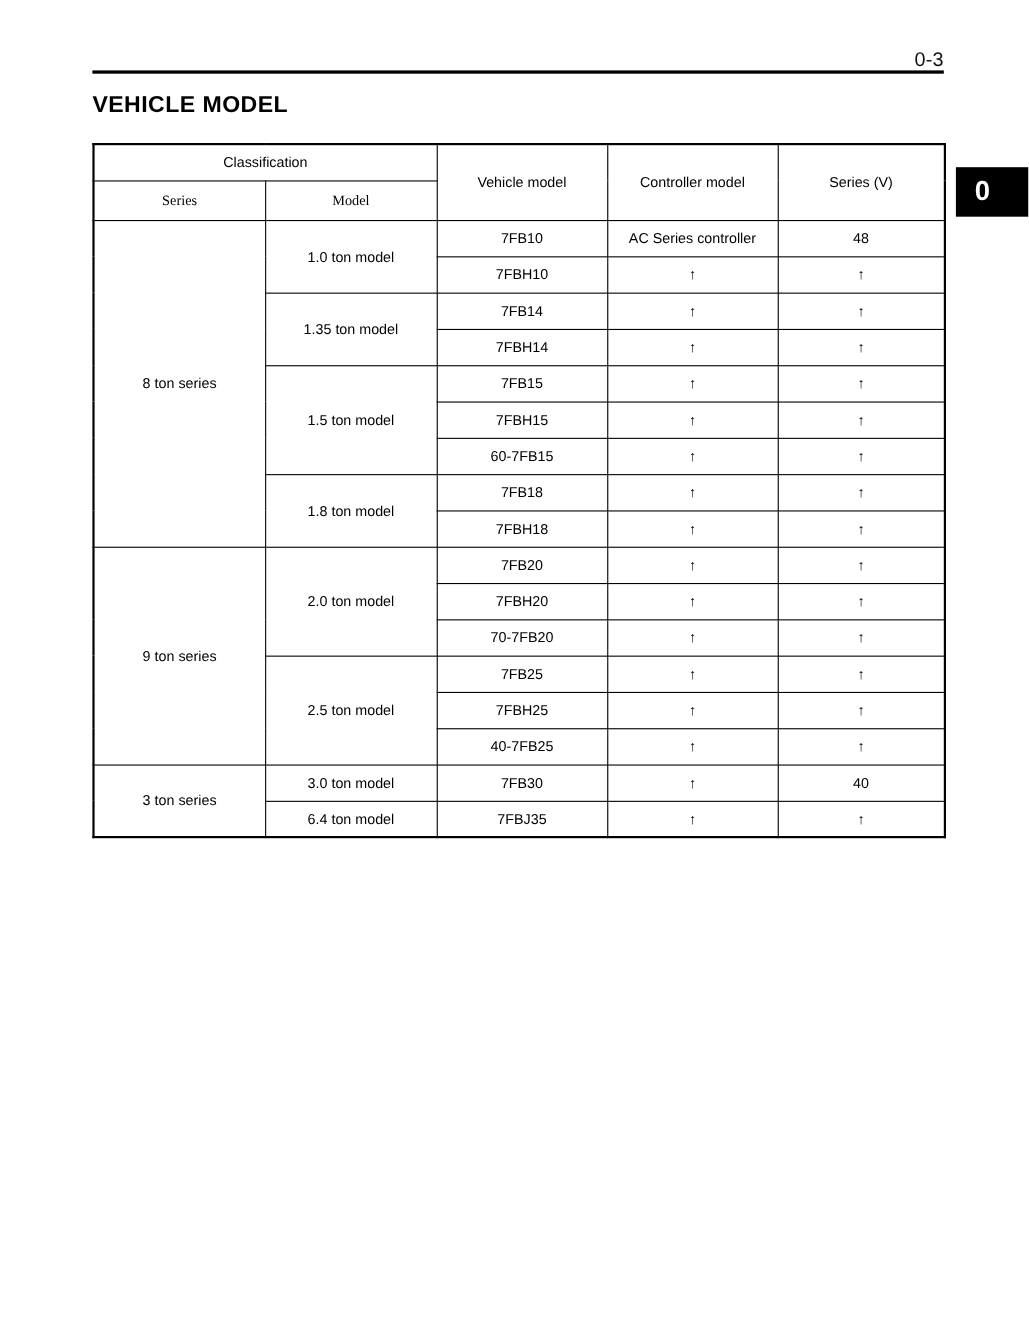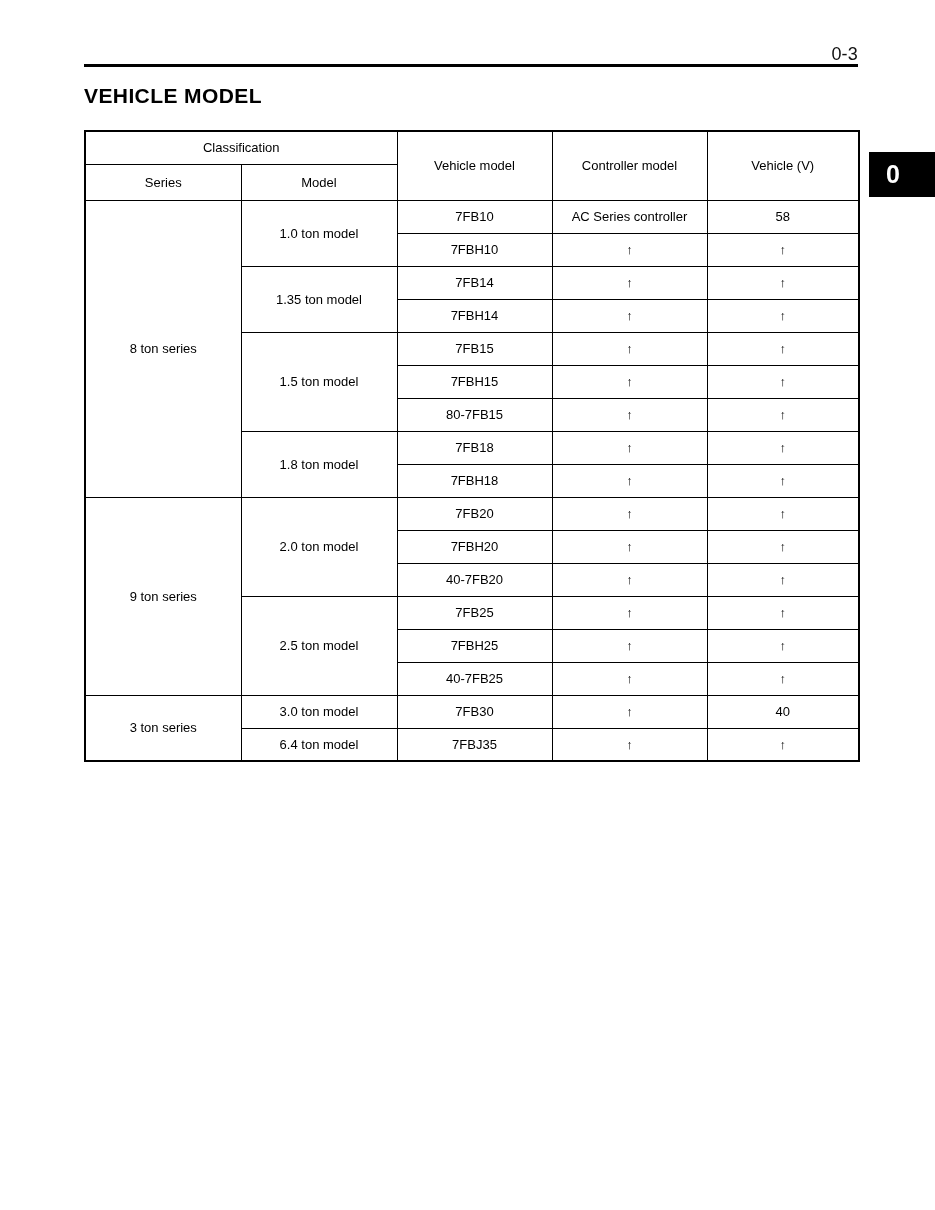--- a/index.html
+++ b/index.html
@@ -81,21 +81,21 @@
     border: 1px solid #000000;
     font-size: 13px;
     font-weight: normal;
     color: #000000;
     text-align: center;
     vertical-align: middle;
     padding: 0;
     height: 33px;
     box-sizing: border-box;
   }
-  .model-table .hdr-tall { height: 36px; }
+  .model-table .hdr-tall { height: 36px; font-family: Liberation Serif, serif; }
   .model-table .hdr-span { height: 33px; }
 
   
   col.c-series  { width: 156px; }
   col.c-model   { width: 156px; }
   col.c-vehicle { width: 155px; }
   col.c-ctrl    { width: 155px; }
   col.c-volt    { width: 152px; }
 
   .ditto {
@@ -119,34 +119,34 @@
     <col class="c-model">
     <col class="c-vehicle">
     <col class="c-ctrl">
     <col class="c-volt">
   </colgroup>
   <thead>
     <tr>
       <th class="hdr-span" colspan="2">Classification</th>
       <th class="hdr-span" rowspan="2">Vehicle model</th>
       <th class="hdr-span" rowspan="2">Controller model</th>
-      <th class="hdr-span" rowspan="2">Vehicle (V)</th>
+      <th class="hdr-span" rowspan="2">Series (V)</th>
     </tr>
     <tr>
       <th class="hdr-tall">Series</th>
       <th class="hdr-tall">Model</th>
     </tr>
   </thead>
   <tbody id="table-body">
       <tr>
         <td rowspan="9">8 ton series</td>
         <td rowspan="2">1.0 ton model</td>
         <td>7FB10</td>
         <td>AC Series controller</td>
-        <td>58</td>
+        <td>48</td>
       </tr>
       <tr>
         <td>7FBH10</td>
         <td class="ditto">↑</td>
         <td class="ditto">↑</td>
       </tr>
       <tr>
         <td rowspan="2">1.35 ton model</td>
         <td>7FB14</td>
         <td class="ditto">↑</td>
@@ -162,21 +162,21 @@
         <td>7FB15</td>
         <td class="ditto">↑</td>
         <td class="ditto">↑</td>
       </tr>
       <tr>
         <td>7FBH15</td>
         <td class="ditto">↑</td>
         <td class="ditto">↑</td>
       </tr>
       <tr>
-        <td>80-7FB15</td>
+        <td>60-7FB15</td>
         <td class="ditto">↑</td>
         <td class="ditto">↑</td>
       </tr>
       <tr>
         <td rowspan="2">1.8 ton model</td>
         <td>7FB18</td>
         <td class="ditto">↑</td>
         <td class="ditto">↑</td>
       </tr>
       <tr>
@@ -190,21 +190,21 @@
         <td>7FB20</td>
         <td class="ditto">↑</td>
         <td class="ditto">↑</td>
       </tr>
       <tr>
         <td>7FBH20</td>
         <td class="ditto">↑</td>
         <td class="ditto">↑</td>
       </tr>
       <tr>
-        <td>40-7FB20</td>
+        <td>70-7FB20</td>
         <td class="ditto">↑</td>
         <td class="ditto">↑</td>
       </tr>
       <tr>
         <td rowspan="3">2.5 ton model</td>
         <td>7FB25</td>
         <td class="ditto">↑</td>
         <td class="ditto">↑</td>
       </tr>
       <tr>

